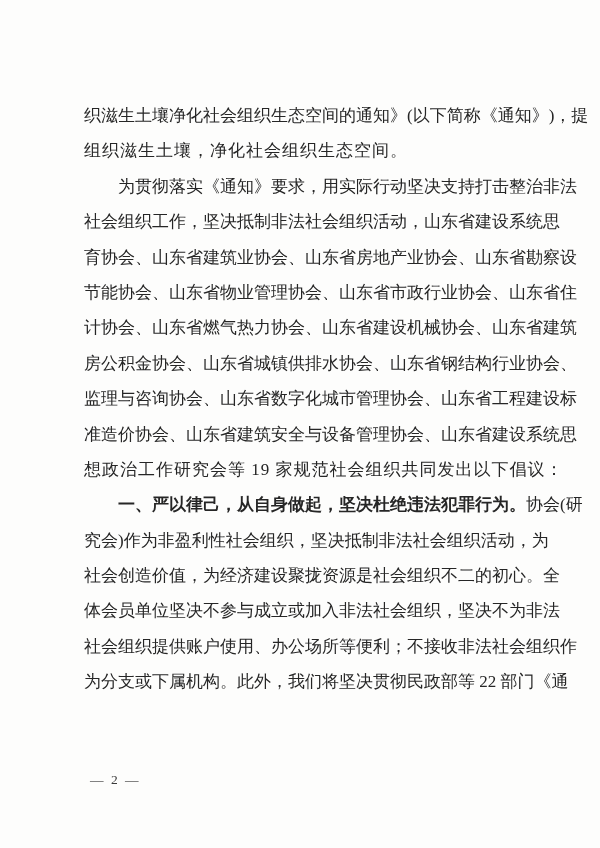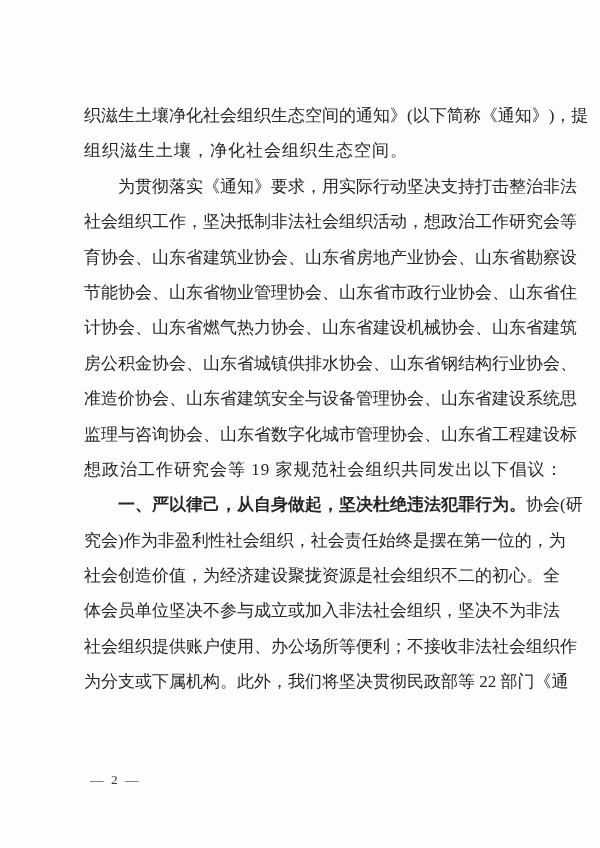--- a/index.html
+++ b/index.html
@@ -57,31 +57,31 @@
   }
 </style>
 </head>
 <body>
 
 <div class="page">
   <div class="text-block">
     <div class="line">织滋生土壤净化社会组织生态空间的通知》(以下简称《通知》)，提</div>
     <div class="line end">组织滋生土壤，净化社会组织生态空间。</div>
     <div class="line indent">为贯彻落实《通知》要求，用实际行动坚决支持打击整治非法</div>
-    <div class="line">社会组织工作，坚决抵制非法社会组织活动，想政治工作研究会等</div>
+    <div class="line">社会组织工作，坚决抵制非法社会组织活动，山东省建设系统思</div>
     <div class="line">育协会、山东省建筑业协会、山东省房地产业协会、山东省勘察设</div>
     <div class="line">节能协会、山东省物业管理协会、山东省市政行业协会、山东省住</div>
     <div class="line">计协会、山东省燃气热力协会、山东省建设机械协会、山东省建筑</div>
     <div class="line">房公积金协会、山东省城镇供排水协会、山东省钢结构行业协会、</div>
+    <div class="line">监理与咨询协会、山东省数字化城市管理协会、山东省工程建设标</div>
     <div class="line">准造价协会、山东省建筑安全与设备管理协会、山东省建设系统思</div>
-    <div class="line">监理与咨询协会、山东省数字化城市管理协会、山东省工程建设标</div>
     <div class="line end">想政治工作研究会等 19 家规范社会组织共同发出以下倡议：</div>
     <div class="line indent">
       <span class="lead">一、严以律己，从自身做起，坚决杜绝违法犯罪行为。</span><span>协会(研</span>
     </div>
-    <div class="line">究会)作为非盈利性社会组织，社会责任始终是摆在第一位的，为</div>
+    <div class="line">究会)作为非盈利性社会组织，坚决抵制非法社会组织活动，为</div>
     <div class="line">社会创造价值，为经济建设聚拢资源是社会组织不二的初心。全</div>
     <div class="line">体会员单位坚决不参与成立或加入非法社会组织，坚决不为非法</div>
     <div class="line">社会组织提供账户使用、办公场所等便利；不接收非法社会组织作</div>
     <div class="line">为分支或下属机构。此外，我们将坚决贯彻民政部等 22 部门《通</div>
   </div>
   <div class="page-number">— 2 —</div>
 </div>
 
 </body></html>

